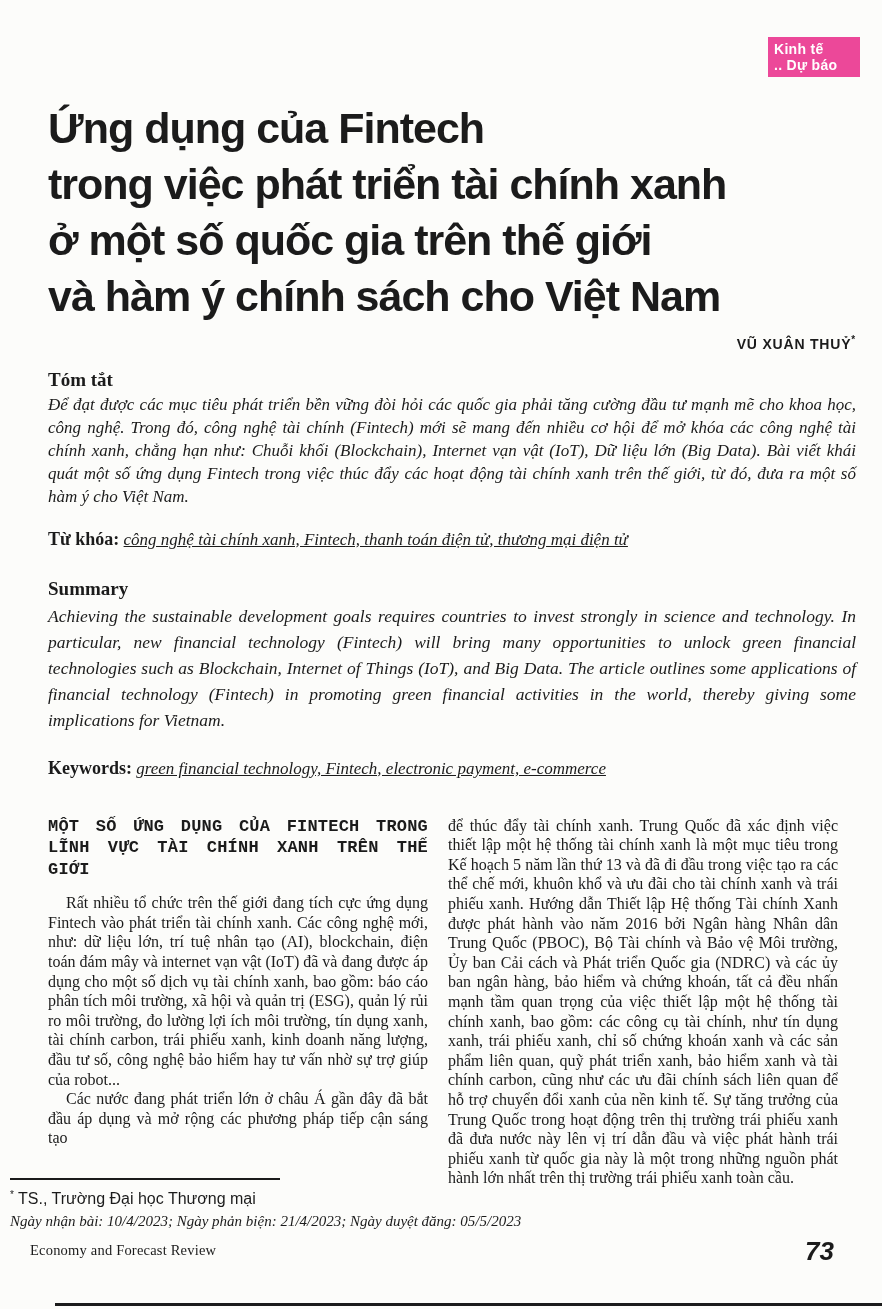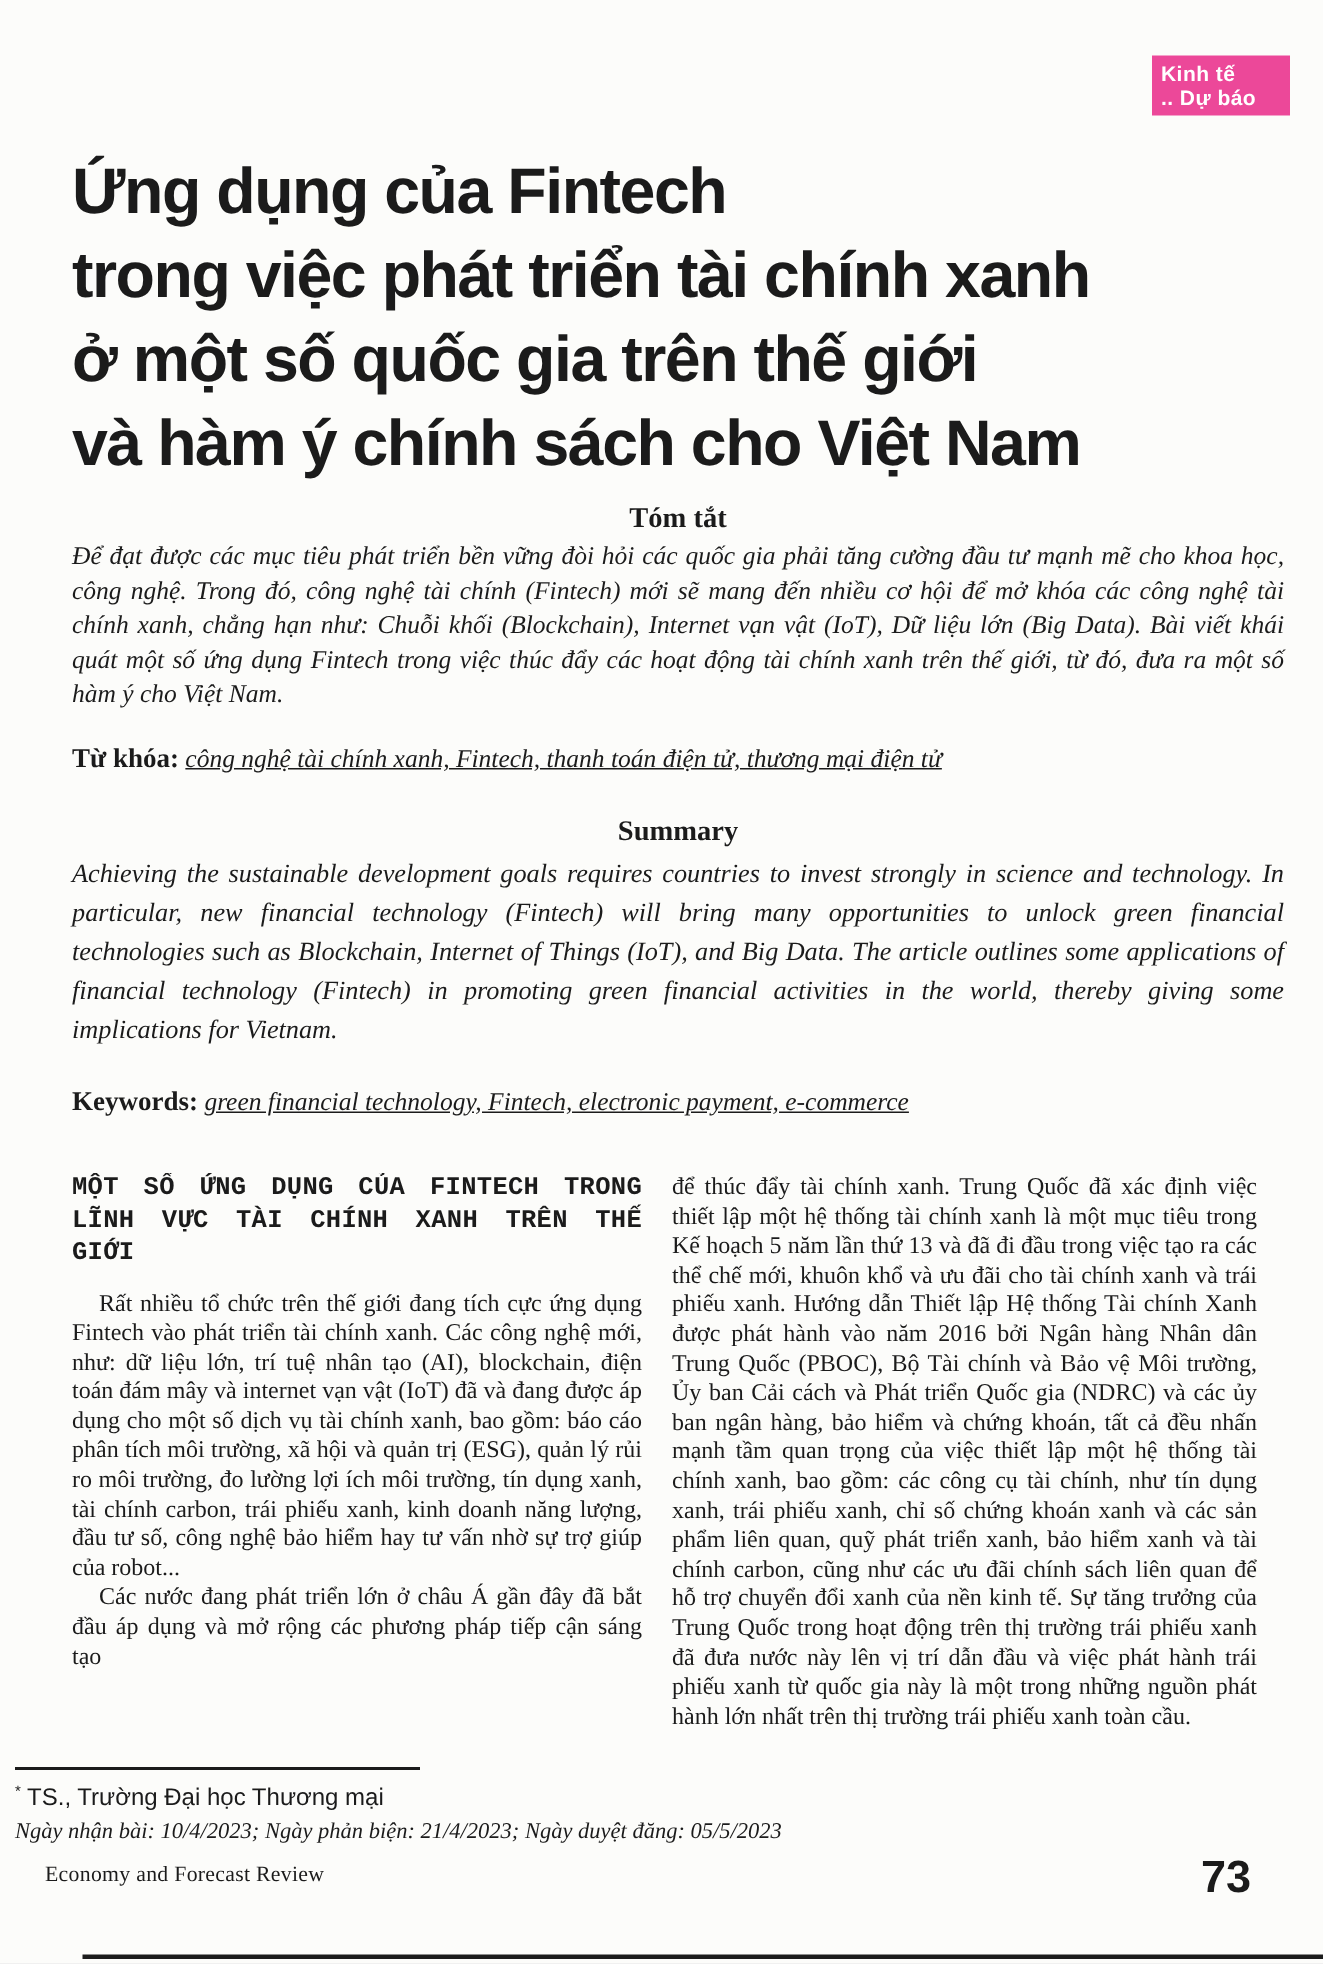--- a/index.html
+++ b/index.html
@@ -32,21 +32,21 @@
     margin:0 0 10px 0;
   }
   .author-line{
     text-align:right;
     font-family:"Liberation Sans", sans-serif;
     font-weight:bold;font-size:14px;letter-spacing:.8px;
     margin:0 0 16px 0;
   }
   .author-line sup{font-size:10px;}
   .block-label{
-    font-weight:bold;font-size:19px;line-height:24px;margin:0;text-align:center;
+    font-weight:bold;font-size:19px;line-height:24px;margin:0;
   }
   .abstract-text{
     font-style:italic;font-size:17px;line-height:23px;
     text-align:justify;margin:1px 0 0 0;
   }
   .kw-line{
     font-size:17px;line-height:22px;margin:20px 0 0 0;text-align:justify;
   }
   .kw-line .kw-label{font-weight:bold;font-style:normal;font-size:18px;}
   .kw-line .kw-text{font-style:italic;text-decoration:underline;}
@@ -88,21 +88,21 @@
     font-style:italic;font-size:15px;line-height:20px;margin:2px 0 0 0;
   }
   
   .page-footer{
     position:absolute;left:30px;right:48px;top:1242px;
     display:flex;justify-content:space-between;align-items:flex-start;
   }
   .journal-name{font-size:14.5px;letter-spacing:.2px;}
   .page-number{
     font-family:"Liberation Sans", sans-serif;
-    font-weight:bold;font-size:30px;line-height:27px;margin-top:-4px;
+    font-weight:bold;font-size:26px;line-height:27px;margin-top:-4px;font-style:italic;
   }
   .scan-edge{
     position:absolute;left:55px;right:0;bottom:3px;height:3px;background:#1c1c1c;
   }
 </style>
 </head>
 <body>
 
 <div class="page">
 
@@ -111,20 +111,21 @@
     <div>.. Dự báo</div>
   </div>
 
   <div class="content">
 
     <h1 class="article-title">Ứng dụng của Fintech
 trong việc phát triển tài chính xanh
 ở một số quốc gia trên thế giới
 và hàm ý chính sách cho Việt Nam</h1>
 
+    <div class="author-line"><span>VŨ XUÂN THUỶ</span><sup>*</sup></div>
 
     <p class="block-label">Tóm tắt</p>
     <p class="abstract-text">Để đạt được các mục tiêu phát triển bền vững đòi hỏi các quốc gia phải tăng cường đầu tư mạnh mẽ cho khoa học, công nghệ. Trong đó, công nghệ tài chính (Fintech) mới sẽ mang đến nhiều cơ hội để mở khóa các công nghệ tài chính xanh, chẳng hạn như: Chuỗi khối (Blockchain), Internet vạn vật (IoT), Dữ liệu lớn (Big Data). Bài viết khái quát một số ứng dụng Fintech trong việc thúc đẩy các hoạt động tài chính xanh trên thế giới, từ đó, đưa ra một số hàm ý cho Việt Nam.</p>
 
     <p class="kw-line"><span class="kw-label">Từ khóa:</span> <span class="kw-text">công nghệ tài chính xanh, Fintech, thanh toán điện tử, thương mại điện tử</span></p>
 
     <p class="block-label summary-label">Summary</p>
     <p class="summary-text">Achieving the sustainable development goals requires countries to invest strongly in science and technology. In particular, new financial technology (Fintech) will bring many opportunities to unlock green financial technologies such as Blockchain, Internet of Things (IoT), and Big Data. The article outlines some applications of financial technology (Fintech) in promoting green financial activities in the world, thereby giving some implications for Vietnam.</p>
 
     <p class="kw-line kw-en"><span class="kw-label">Keywords:</span> <span class="kw-text">green financial technology, Fintech, electronic payment, e-commerce</span></p>

